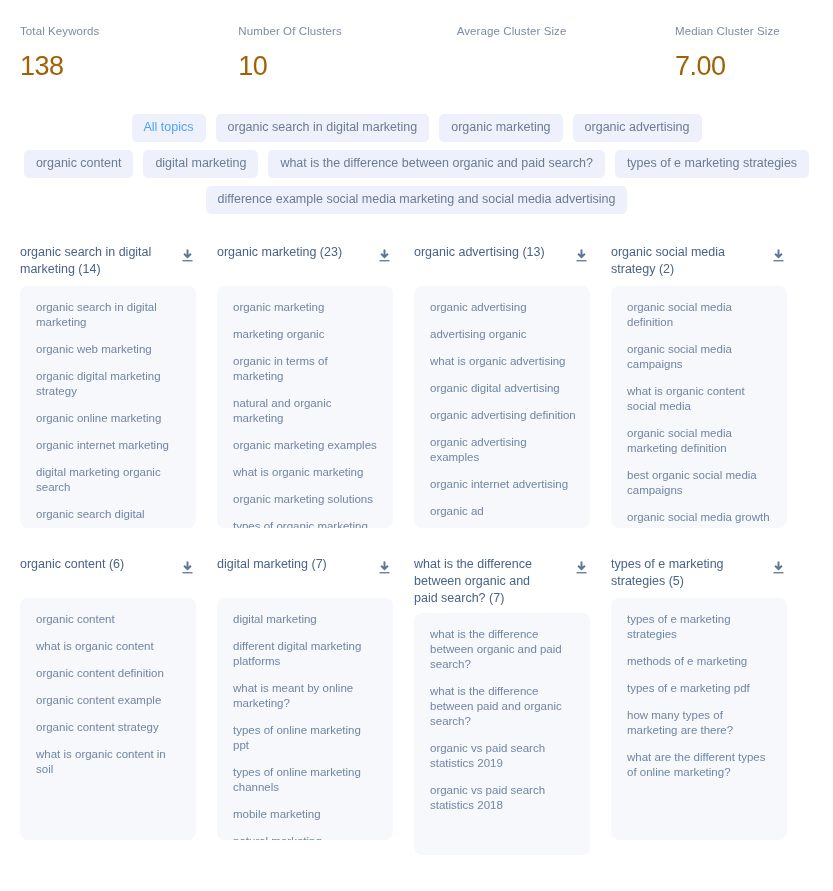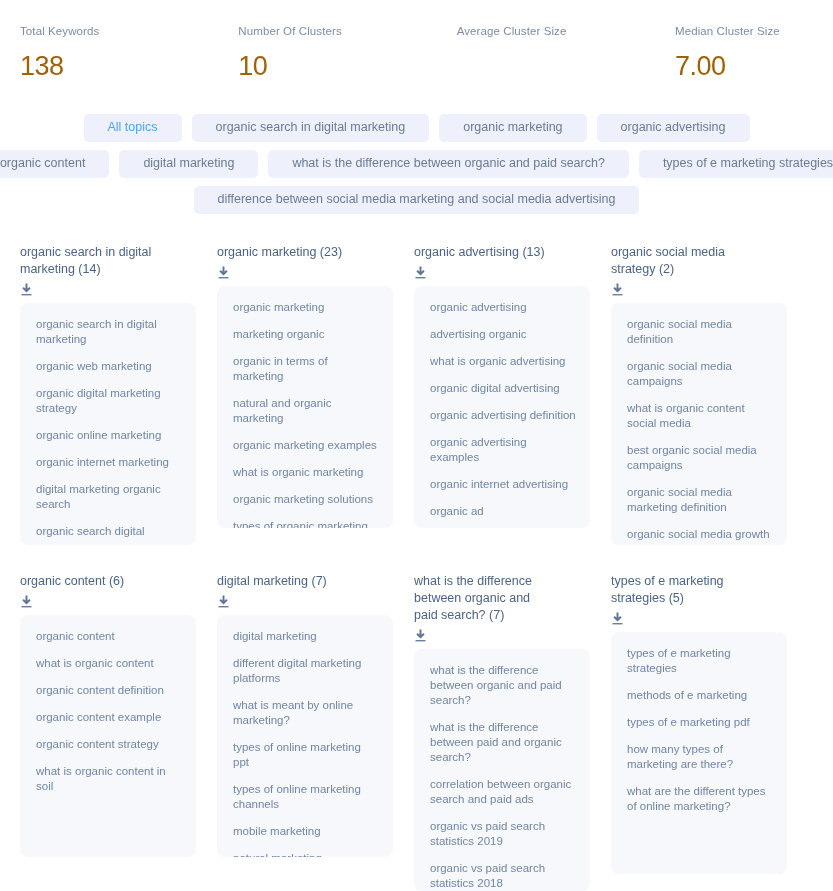--- a/index.html
+++ b/index.html
@@ -44,21 +44,21 @@
   .pill-row {
     display: flex;
     justify-content: center;
     flex-wrap: nowrap;
     gap: 10px;
     margin-bottom: 8px;
   }
   .pill {
     background: #eef1fb;
     border-radius: 5px;
-    padding: 6px 24px 7px;
+    padding: 6px 12px 7px;
     font-size: 12.5px;
     line-height: 15px;
     color: #6b7b93;
     white-space: nowrap;
     cursor: pointer;
     user-select: none;
   }
   .pill.active { color: #4da3f5; }
 
   
@@ -71,21 +71,20 @@
     row-gap: 0;
   }
   .cluster { width: 176px; }
   .cluster-head {
     display: flex;
     align-items: flex-start;
     justify-content: space-between;
     min-height: 36px;
     padding-right: 2px;
     margin-bottom: 6px;
-    flex-direction: column;
   }
   .cluster-title {
     font-size: 12.5px;
     line-height: 17px;
     color: #4a6387;
     padding-right: 6px;
     max-width: 148px;
   }
   .dl-icon {
     flex: 0 0 auto;
@@ -153,21 +152,21 @@
       <div class="pill">organic marketing</div>
       <div class="pill">organic advertising</div>
     </div>
     <div class="pill-row">
       <div class="pill">organic content</div>
       <div class="pill">digital marketing</div>
       <div class="pill">what is the difference between organic and paid search?</div>
       <div class="pill">types of e marketing strategies</div>
     </div>
     <div class="pill-row">
-      <div class="pill">difference between social media marketing and social media advertising</div>
+      <div class="pill">difference example social media marketing and social media advertising</div>
     </div>
   </div>
 
 <div class="clusters" id="cluster-grid">
     <div class="cluster">
       <div class="cluster-head">
         <div class="cluster-title">organic search in digital marketing (14)</div>
         <svg class="dl-icon" viewBox="0 0 14 15">
           <path d="M7 0.5 L7 7.2 M3.3 5 L7 8.6 L10.7 5" stroke="#5d7696" stroke-width="2.1" fill="none"></path>
           <line x1="1.6" y1="12.6" x2="12.4" y2="12.6" stroke="#5d7696" stroke-width="1.4"></line>
@@ -226,22 +225,22 @@
         <div class="cluster-title">organic social media strategy (2)</div>
         <svg class="dl-icon" viewBox="0 0 14 15">
           <path d="M7 0.5 L7 7.2 M3.3 5 L7 8.6 L10.7 5" stroke="#5d7696" stroke-width="2.1" fill="none"></path>
           <line x1="1.6" y1="12.6" x2="12.4" y2="12.6" stroke="#5d7696" stroke-width="1.4"></line>
         </svg>
       </div>
       <div class="card">
         <div class="kw">organic social media definition</div>
         <div class="kw">organic social media campaigns</div>
         <div class="kw">what is organic content social media</div>
+        <div class="kw">organic social media marketing definition</div>
         <div class="kw">best organic social media campaigns</div>
-        <div class="kw">organic social media marketing definition</div>
         <div class="kw">organic social media growth</div>
       </div>
     </div>
     <div class="row-gap"></div>
     <div class="cluster">
       <div class="cluster-head">
         <div class="cluster-title">organic content (6)</div>
         <svg class="dl-icon" viewBox="0 0 14 15">
           <path d="M7 0.5 L7 7.2 M3.3 5 L7 8.6 L10.7 5" stroke="#5d7696" stroke-width="2.1" fill="none"></path>
           <line x1="1.6" y1="12.6" x2="12.4" y2="12.6" stroke="#5d7696" stroke-width="1.4"></line>
@@ -278,21 +277,20 @@
       <div class="cluster-head">
         <div class="cluster-title">what is the difference between organic and paid search? (7)</div>
         <svg class="dl-icon" viewBox="0 0 14 15">
           <path d="M7 0.5 L7 7.2 M3.3 5 L7 8.6 L10.7 5" stroke="#5d7696" stroke-width="2.1" fill="none"></path>
           <line x1="1.6" y1="12.6" x2="12.4" y2="12.6" stroke="#5d7696" stroke-width="1.4"></line>
         </svg>
       </div>
       <div class="card">
         <div class="kw">what is the difference between organic and paid search?</div>
         <div class="kw">what is the difference between paid and organic search?</div>
-        <div class="kw">correlation between organic search and paid ads</div>
         <div class="kw">organic vs paid search statistics 2019</div>
         <div class="kw">organic vs paid search statistics 2018</div>
       </div>
     </div>
     <div class="cluster">
       <div class="cluster-head">
         <div class="cluster-title">types of e marketing strategies (5)</div>
         <svg class="dl-icon" viewBox="0 0 14 15">
           <path d="M7 0.5 L7 7.2 M3.3 5 L7 8.6 L10.7 5" stroke="#5d7696" stroke-width="2.1" fill="none"></path>
           <line x1="1.6" y1="12.6" x2="12.4" y2="12.6" stroke="#5d7696" stroke-width="1.4"></line>

